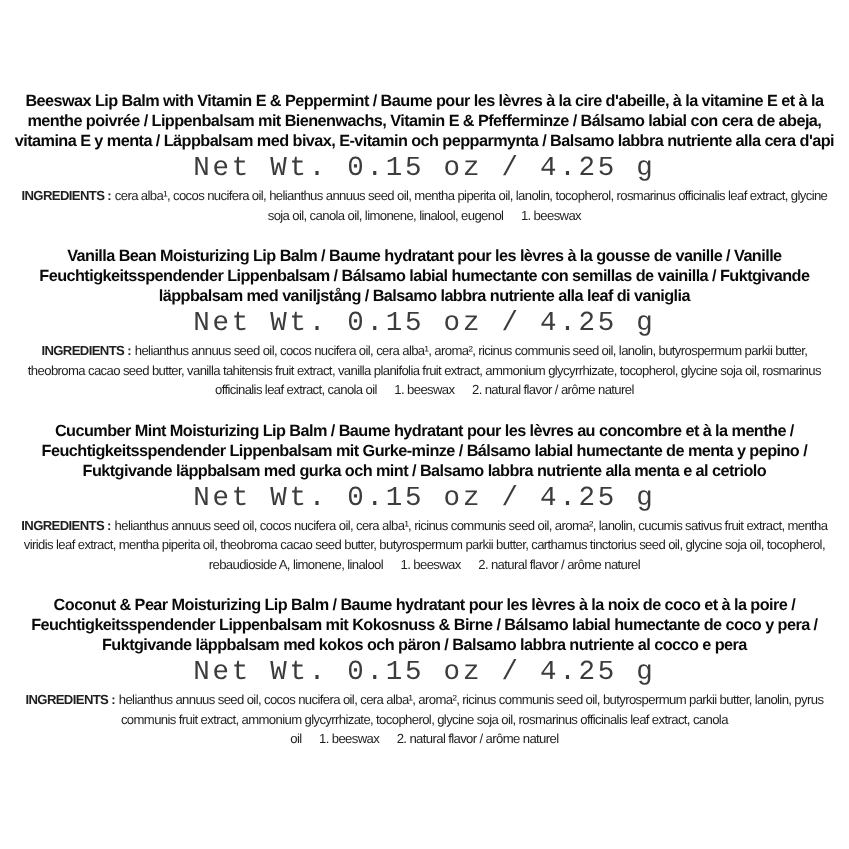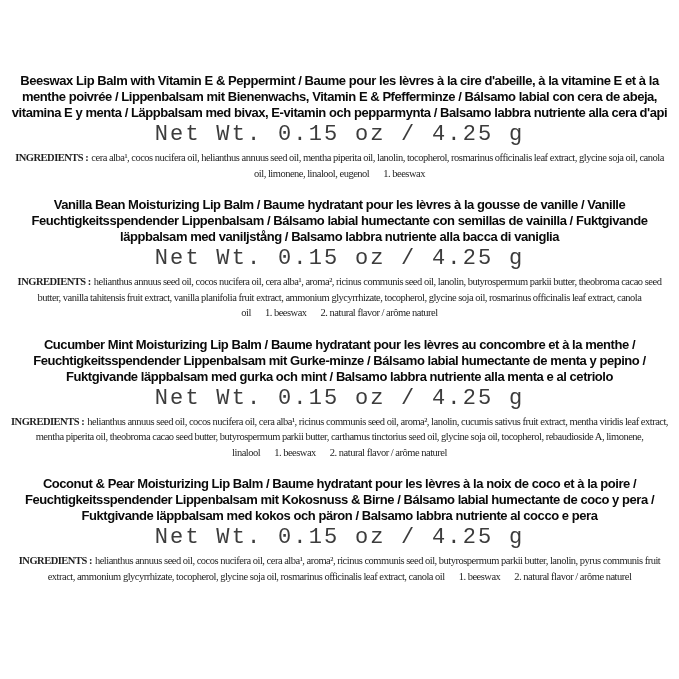--- a/index.html
+++ b/index.html
@@ -40,21 +40,20 @@
     letter-spacing: 2.2px;
     color: #3c3c3c;
     font-family: Liberation Mono, monospace;
   }
   .ingredients {
     margin: 0;
     font-size: 10.5px;
     line-height: 15.5px;
     letter-spacing: -0.5px;
     color: #1f1f1f;
-    font-family: Liberation Serif, serif;
   }
   .ingredients-label {
     font-weight: bold;
     margin-right: 3px;
   }
   .footnote {
     margin-left: 14px;
     white-space: nowrap;
   }
 </style>
@@ -63,21 +62,21 @@
 
 <div class="label-sheet">
 
   <section class="product">
     <p class="product-title">Beeswax Lip Balm with Vitamin E &amp; Peppermint / Baume pour les lèvres à la cire d'abeille, à la vitamine E et à la menthe poivrée / Lippenbalsam mit Bienenwachs, Vitamin E &amp; Pfefferminze / Bálsamo labial con cera de abeja, vitamina E y menta / Läppbalsam med bivax, E-vitamin och pepparmynta / Balsamo labbra nutriente alla cera d'api</p>
     <p class="net-weight">Net Wt. 0.15 oz / 4.25 g</p>
     <p class="ingredients"><span class="ingredients-label">INGREDIENTS :</span><span>cera alba¹, cocos nucifera oil, helianthus annuus seed oil, mentha piperita oil, lanolin, tocopherol, rosmarinus officinalis leaf extract, glycine soja oil, canola oil, limonene, linalool, eugenol</span><span class="footnote">1. beeswax</span></p>
   </section>
 
   <section class="product">
-    <p class="product-title">Vanilla Bean Moisturizing Lip Balm / Baume hydratant pour les lèvres à la gousse de vanille / Vanille Feuchtigkeitsspendender Lippenbalsam / Bálsamo labial humectante con semillas de vainilla / Fuktgivande läppbalsam med vaniljstång / Balsamo labbra nutriente alla bacca di vaniglia</p>
+    <p class="product-title">Vanilla Bean Moisturizing Lip Balm / Baume hydratant pour les lèvres à la gousse de vanille / Vanille Feuchtigkeitsspendender Lippenbalsam / Bálsamo labial humectante con semillas de vainilla / Fuktgivande läppbalsam med vaniljstång / Balsamo labbra nutriente alla leaf di vaniglia</p>
     <p class="net-weight">Net Wt. 0.15 oz / 4.25 g</p>
     <p class="ingredients"><span class="ingredients-label">INGREDIENTS :</span><span>helianthus annuus seed oil, cocos nucifera oil, cera alba¹, aroma², ricinus communis seed oil, lanolin, butyrospermum parkii butter, theobroma cacao seed butter, vanilla tahitensis fruit extract, vanilla planifolia fruit extract, ammonium glycyrrhizate, tocopherol, glycine soja oil, rosmarinus officinalis leaf extract, canola oil</span><span class="footnote">1. beeswax</span><span class="footnote">2. natural flavor / arôme naturel</span></p>
   </section>
 
   <section class="product">
     <p class="product-title">Cucumber Mint Moisturizing Lip Balm / Baume hydratant pour les lèvres au concombre et à la menthe / Feuchtigkeitsspendender Lippenbalsam mit Gurke-minze / Bálsamo labial humectante de menta y pepino / Fuktgivande läppbalsam med gurka och mint / Balsamo labbra nutriente alla menta e al cetriolo</p>
     <p class="net-weight">Net Wt. 0.15 oz / 4.25 g</p>
     <p class="ingredients"><span class="ingredients-label">INGREDIENTS :</span><span>helianthus annuus seed oil, cocos nucifera oil, cera alba¹, ricinus communis seed oil, aroma², lanolin, cucumis sativus fruit extract, mentha viridis leaf extract, mentha piperita oil, theobroma cacao seed butter, butyrospermum parkii butter, carthamus tinctorius seed oil, glycine soja oil, tocopherol, rebaudioside A, limonene, linalool</span><span class="footnote">1. beeswax</span><span class="footnote">2. natural flavor / arôme naturel</span></p>
   </section>
 

